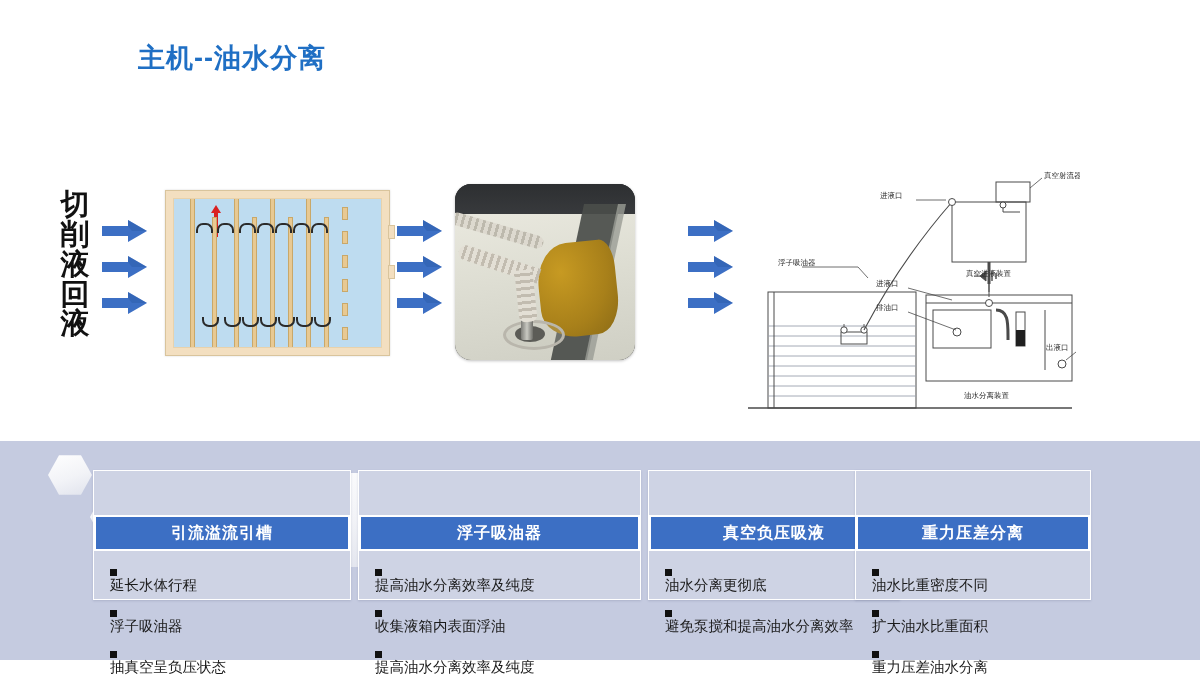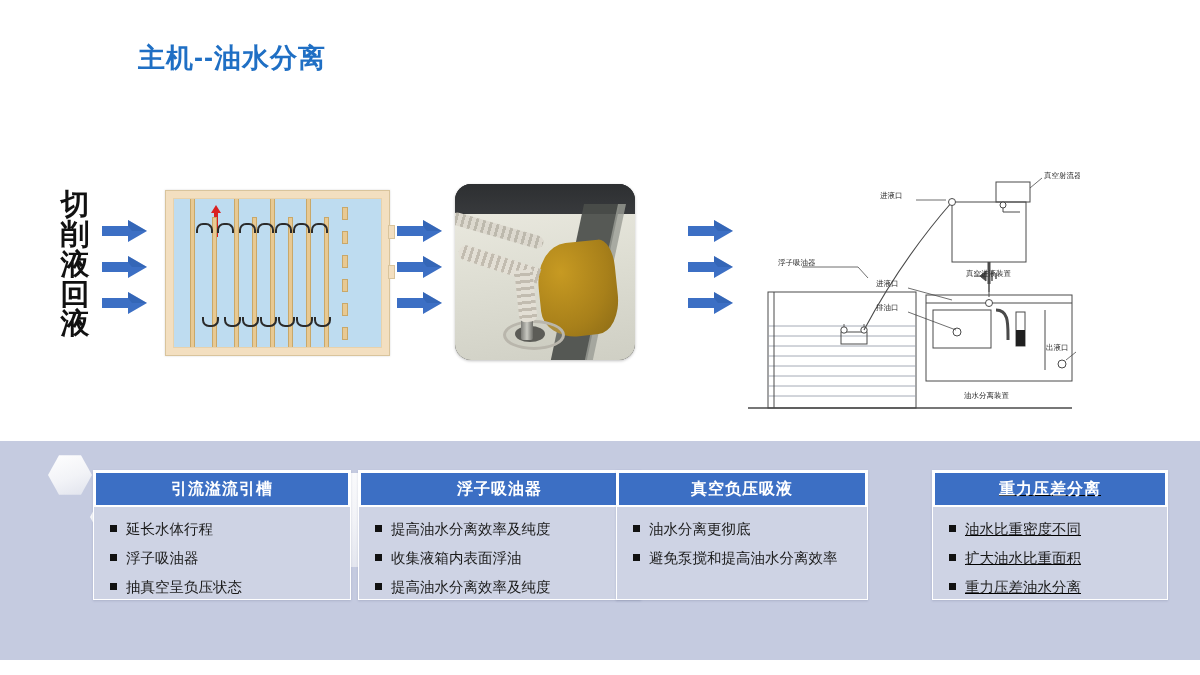--- a/index.html
+++ b/index.html
@@ -82,23 +82,23 @@
   #band{position:absolute;left:0;top:441px;width:1200px;height:219px;background:#c5cbe0;}
   #band-bottom{position:absolute;left:0;top:660px;width:1200px;height:15px;background:#ffffff;}
   .hex{position:absolute;background:linear-gradient(160deg,#ffffff 0%,#f2f3f7 55%,#dfe2ec 100%);
        clip-path:polygon(25% 3%,75% 3%,100% 50%,75% 97%,25% 97%,0% 50%);}
 
   
   .card{position:absolute;top:470px;background:#ced3e4;border:1px solid #ffffff;
         box-sizing:border-box;box-shadow:0 1px 2px rgba(60,70,110,.18);}
   .card-head{height:36px;background:#3c6fc4;border:2px solid #ffffff;box-sizing:border-box;
         display:flex;align-items:center;justify-content:center;
-        color:#ffffff;font-size:16px;font-weight:bold;letter-spacing:1px;}
+        color:#ffffff;font-size:16px;font-weight:bold;letter-spacing:1px;margin-top:44px;}
   .card-body{padding:13px 0 10px 16px;}
-  .bullet{display:flex;align-items:flex-start;margin-bottom:11px;font-size:14.5px;color:#1b1b1b;line-height:1.25;}
+  .bullet{display:flex;align-items:flex-start;margin-bottom:11px;font-size:14.5px;color:#1b1b1b;line-height:1.25;flex-direction:column;}
   .bullet .sq{width:7px;height:7px;background:#111;margin:5px 9px 0 0;flex:0 0 auto;}
 </style>
 </head>
 <body>
 
 <div id="slide">
 
   <div id="title">主机--油水分离</div>
 
   <div id="left-label">
@@ -323,35 +323,35 @@
         <span class="sq"></span>
         <span>收集液箱内表面浮油</span>
       </div>
       <div class="bullet">
         <span class="sq"></span>
         <span>提高油水分离效率及纯度</span>
       </div>
     </div>
   </div>
 
-  <div class="card" style="left:616px;width:252px;height:130px;">
+  <div class="card" style="left:648px;width:252px;height:130px;">
     <div class="card-head">真空负压吸液</div>
     <div class="card-body">
       <div class="bullet">
         <span class="sq"></span>
         <span>油水分离更彻底</span>
       </div>
       <div class="bullet">
         <span class="sq"></span>
         <span>避免泵搅和提高油水分离效率</span>
       </div>
     </div>
   </div>
 
-  <div class="card" style="left:932px;width:236px;height:130px;text-decoration:underline;">
+  <div class="card" style="left:855px;width:236px;height:130px;">
     <div class="card-head">重力压差分离</div>
     <div class="card-body">
       <div class="bullet">
         <span class="sq"></span>
         <span>油水比重密度不同</span>
       </div>
       <div class="bullet">
         <span class="sq"></span>
         <span>扩大油水比重面积</span>
       </div>

